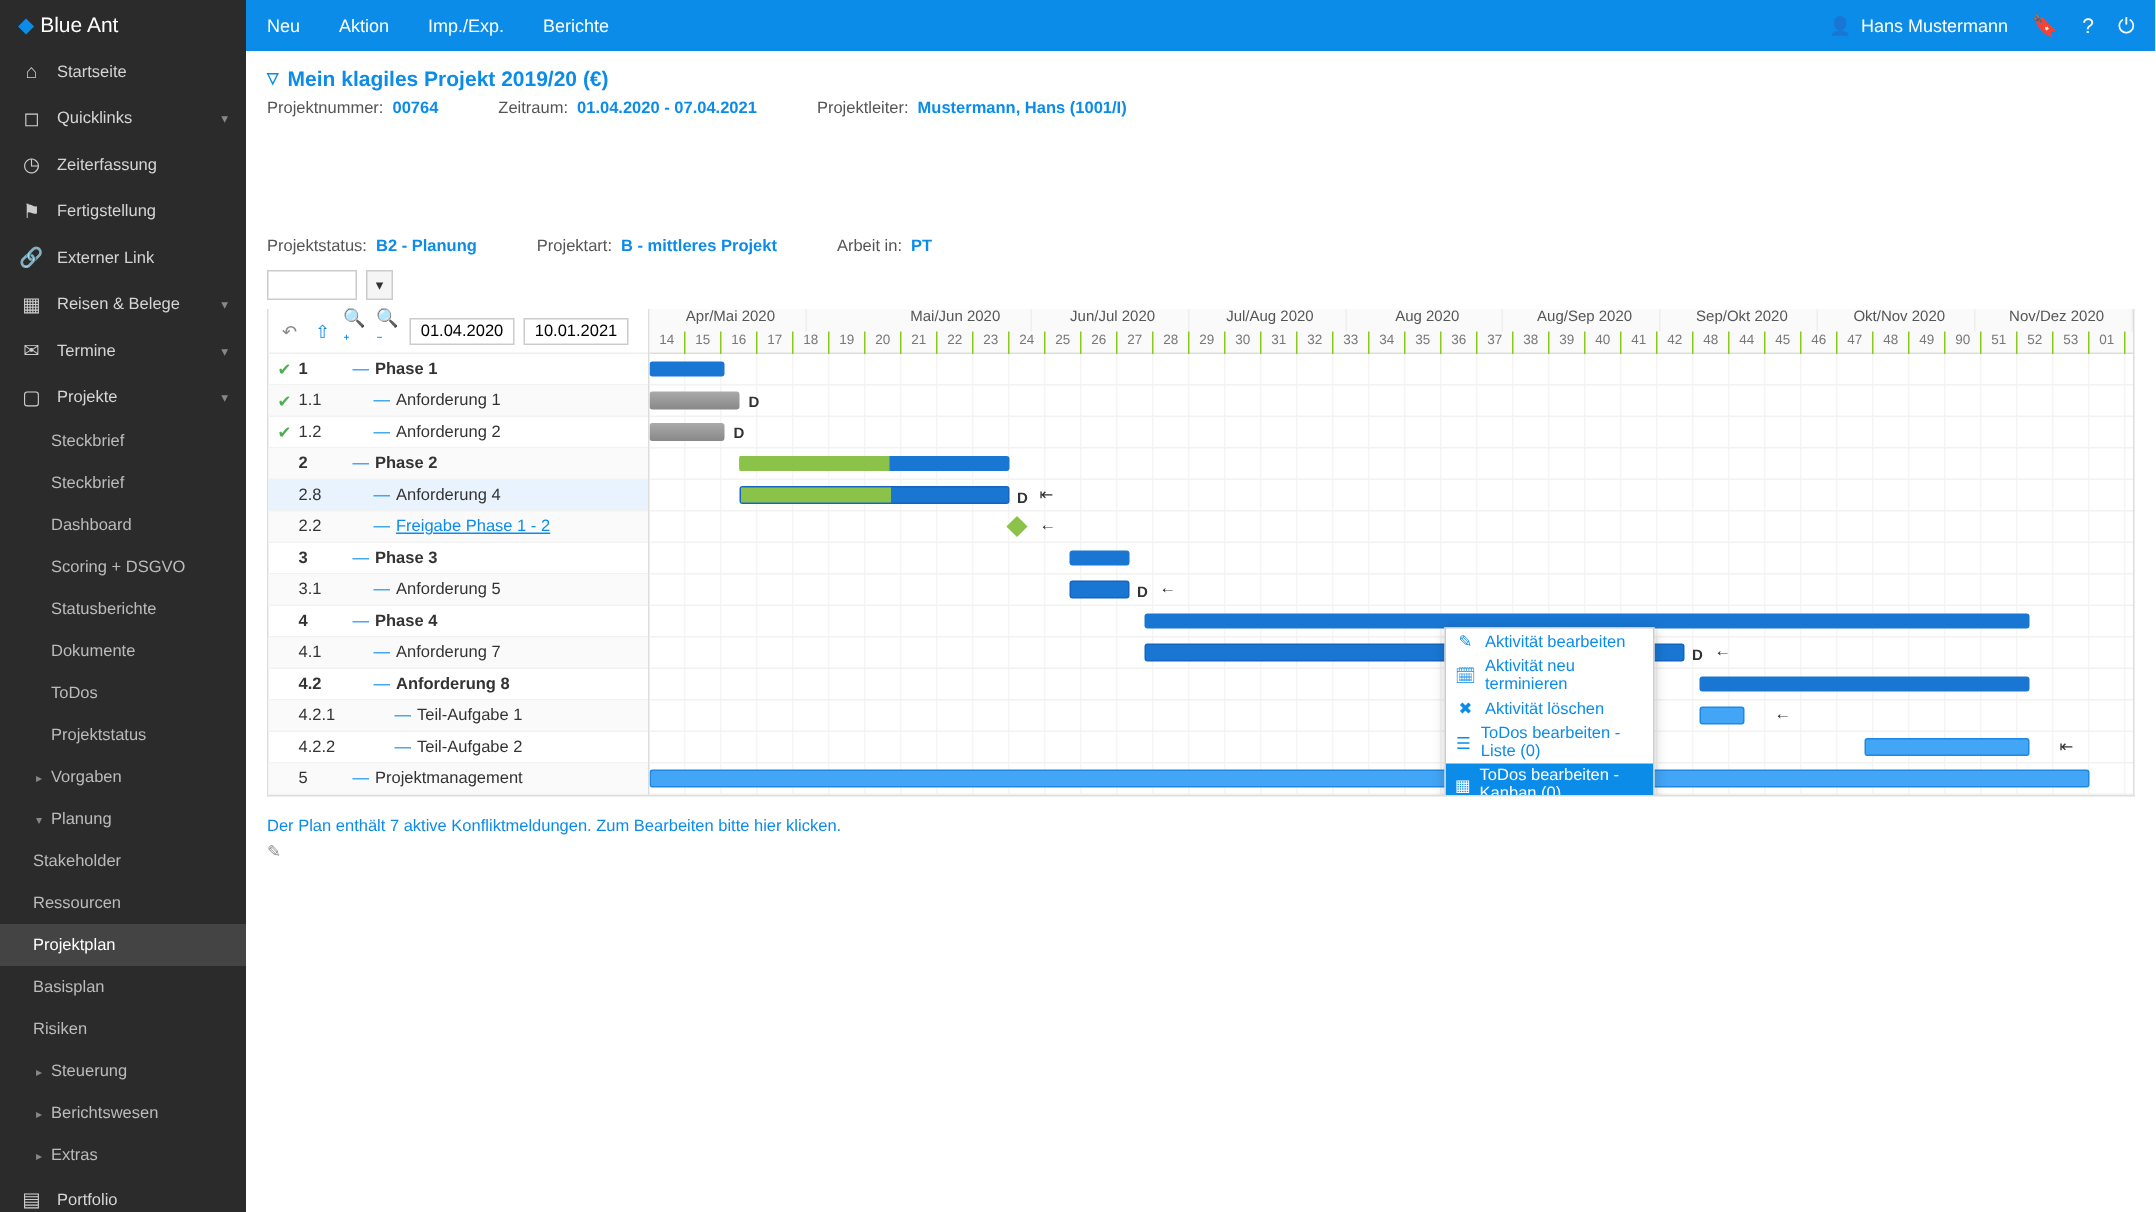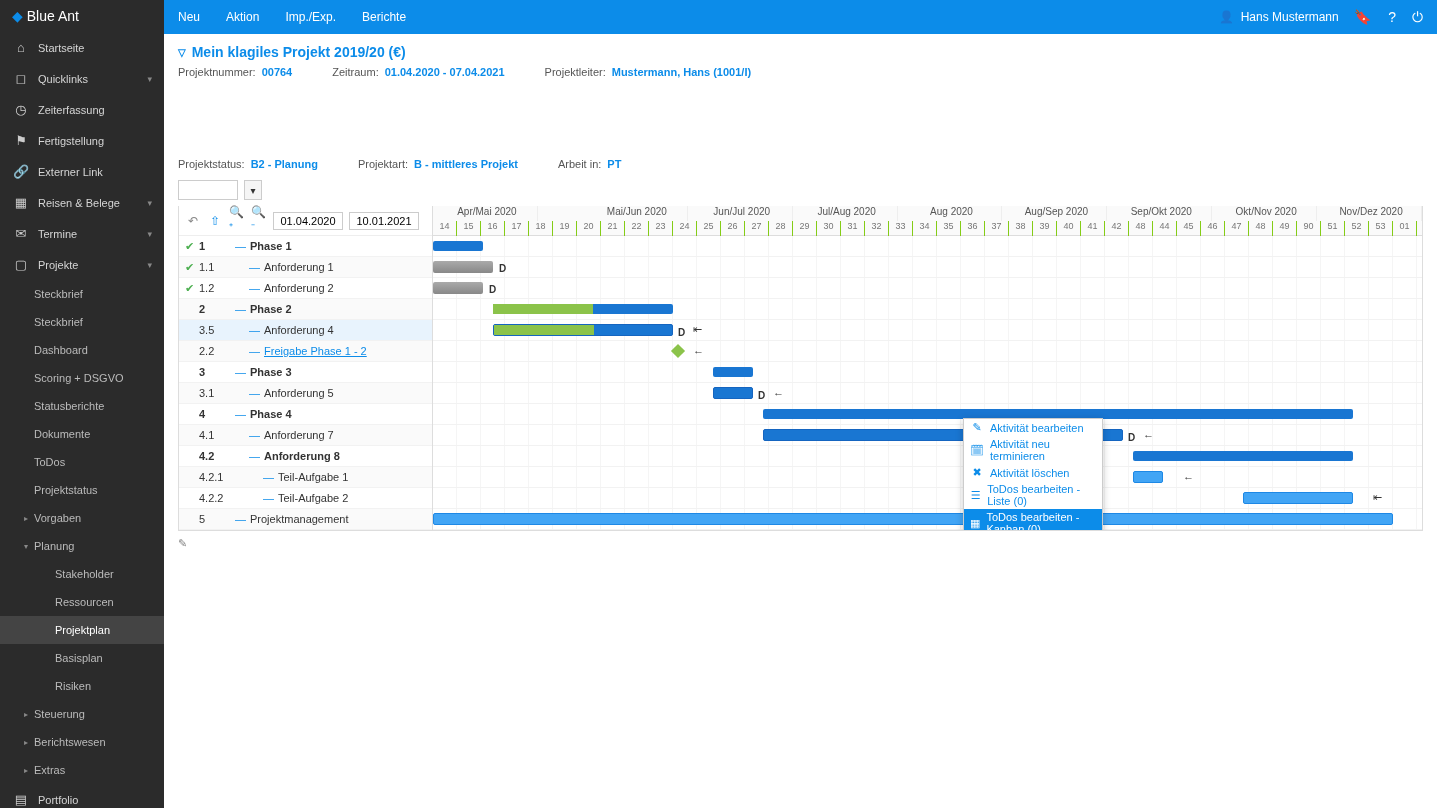--- a/index.html
+++ b/index.html
@@ -10,21 +10,21 @@
 .sidebar { width: 164px; background: #2b2b2b; color: #c9c9c9; display: flex; flex-direction: column; height: 100%; overflow-y: auto; }
 .logo { padding: 8px 12px; color: #fff; font-size: 14px; display: flex; align-items: center; gap: 4px; background:#2b2b2b;}
 .logo-icon { color: #0c8ce9; font-size:14px; }
 .nav { flex: 1; }
 .nav-item { display: flex; align-items: center; padding: 8px 12px; cursor: pointer; position: relative; font-size: 11px; }
 .nav-item.top-level { font-weight: normal; color: #d5d5d5; }
 .nav-icon { width: 18px; display: inline-flex; justify-content: center; margin-right: 8px; font-size: 13px; color: #ccc; }
 .nav-caret { margin-left: auto; font-size: 9px; color: #888; }
 .nav-sub { padding-left: 34px; font-size: 11px; color: #bbb; }
 .nav-sub.active { background: #444; color: #fff; }
-.nav-sub3 { padding-left: 55px; }
+.nav-sub3 { padding-left: 22px; }
 .nav-bullet { font-size: 8px; margin-right: 6px; color: #888; }
 
 
 .main { flex: 1; display: flex; flex-direction: column; min-width: 0; }
 
 
 .topbar { height: 34px; background: #0c8ce9; color: #fff; display: flex; align-items: center; padding: 0 14px; font-size: 12px; }
 .topbar a { color: #fff; text-decoration: none; margin-right: 26px; padding: 2px 0; }
 .tb-right { margin-left: auto; display: flex; align-items: center; gap: 16px; }
 .tb-user { display: flex; align-items: center; gap: 6px; font-size: 12px; }
@@ -275,21 +275,21 @@
               </div>
               <div class="row gl-row alt">
                 <span class="gl-check"></span>
                 <span class="gl-num" style="font-weight:600">2</span>
                 <span class="gl-indent" style="width:0px"></span>
                 <span class="gl-dash">—</span>
                 <span class="gl-name bold">Phase 2</span>
               </div>
               <div class="row gl-row hl">
                 <span class="gl-check"></span>
-                <span class="gl-num" style="">3.5</span>
+                <span class="gl-num" style="">2.8</span>
                 <span class="gl-indent" style="width:14px"></span>
                 <span class="gl-dash">—</span>
                 <span class="gl-name">Anforderung 4</span>
               </div>
               <div class="row gl-row alt">
                 <span class="gl-check"></span>
                 <span class="gl-num" style="">2.2</span>
                 <span class="gl-indent" style="width:14px"></span>
                 <span class="gl-dash">—</span>
                 <span class="gl-name blue">Freigabe Phase 1 - 2</span>
@@ -535,17 +535,20 @@
               </div>
               <div class="ctx-item hl">
                 <span class="ctx-icon">▦</span>
                 <span>ToDos bearbeiten - Kanban (0)</span>
               </div>
             </div>
         </div>
       </div>
     </div>
 
+    <div class="footer-msg">
+      <span>Der Plan enthält 7 aktive Konfliktmeldungen. Zum Bearbeiten bitte hier klicken.</span>
+    </div>
     <div class="footer-msg" style="margin-top:-2px;">
       <span class="footer-edit">✎</span>
     </div>
   </div>
 </div>
 
 </body></html>

